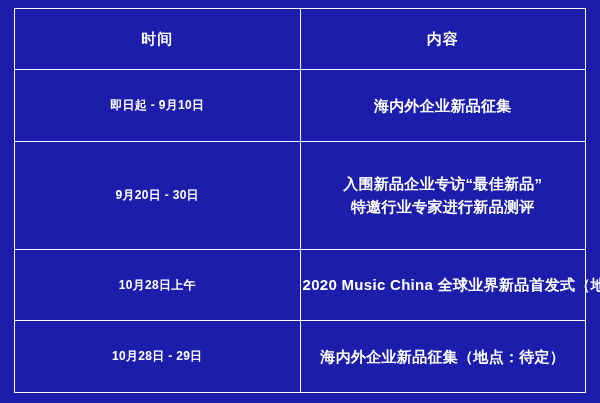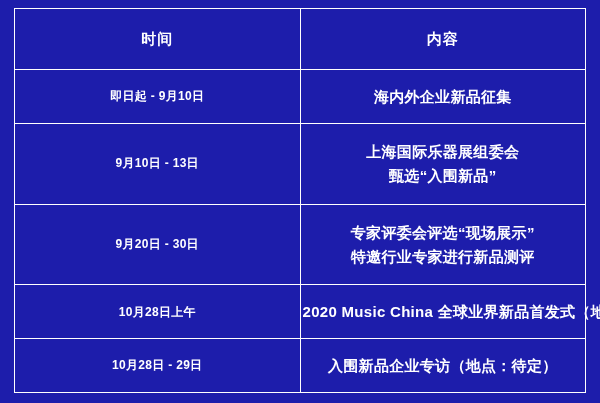--- a/index.html
+++ b/index.html
@@ -74,47 +74,38 @@
       <tr>
         <td class="time-cell">
           <span class="line">即日起 - 9月10日</span>
         </td>
         <td class="content-cell">
           <span class="line">海内外企业新品征集</span>
         </td>
       </tr>
       <tr>
         <td class="time-cell">
-          <span class="line">9月10日 - 13日</span>
-        </td>
-        <td class="content-cell">
-          <span class="line">上海国际乐器展组委会</span>
-          <span class="line">甄选“入围新品”</span>
-        </td>
-      </tr>
-      <tr>
-        <td class="time-cell">
           <span class="line">9月20日 - 30日</span>
         </td>
         <td class="content-cell">
-          <span class="line">专家评委会评选“现场展示”</span>
+          <span class="line">入围新品企业专访“最佳新品”</span>
           <span class="line">特邀行业专家进行新品测评</span>
         </td>
       </tr>
       <tr>
         <td class="time-cell">
           <span class="line">10月28日上午</span>
         </td>
         <td class="content-cell">
           <span class="line">2020 Music China 全球业界新品首发式（地点：待定）</span>
         </td>
       </tr>
       <tr>
         <td class="time-cell">
           <span class="line">10月28日 - 29日</span>
         </td>
         <td class="content-cell">
-          <span class="line">入围新品企业专访（地点：待定）</span>
+          <span class="line">海内外企业新品征集（地点：待定）</span>
         </td>
       </tr>
     </tbody>
   </table>
 </div>
 
 </body></html>

